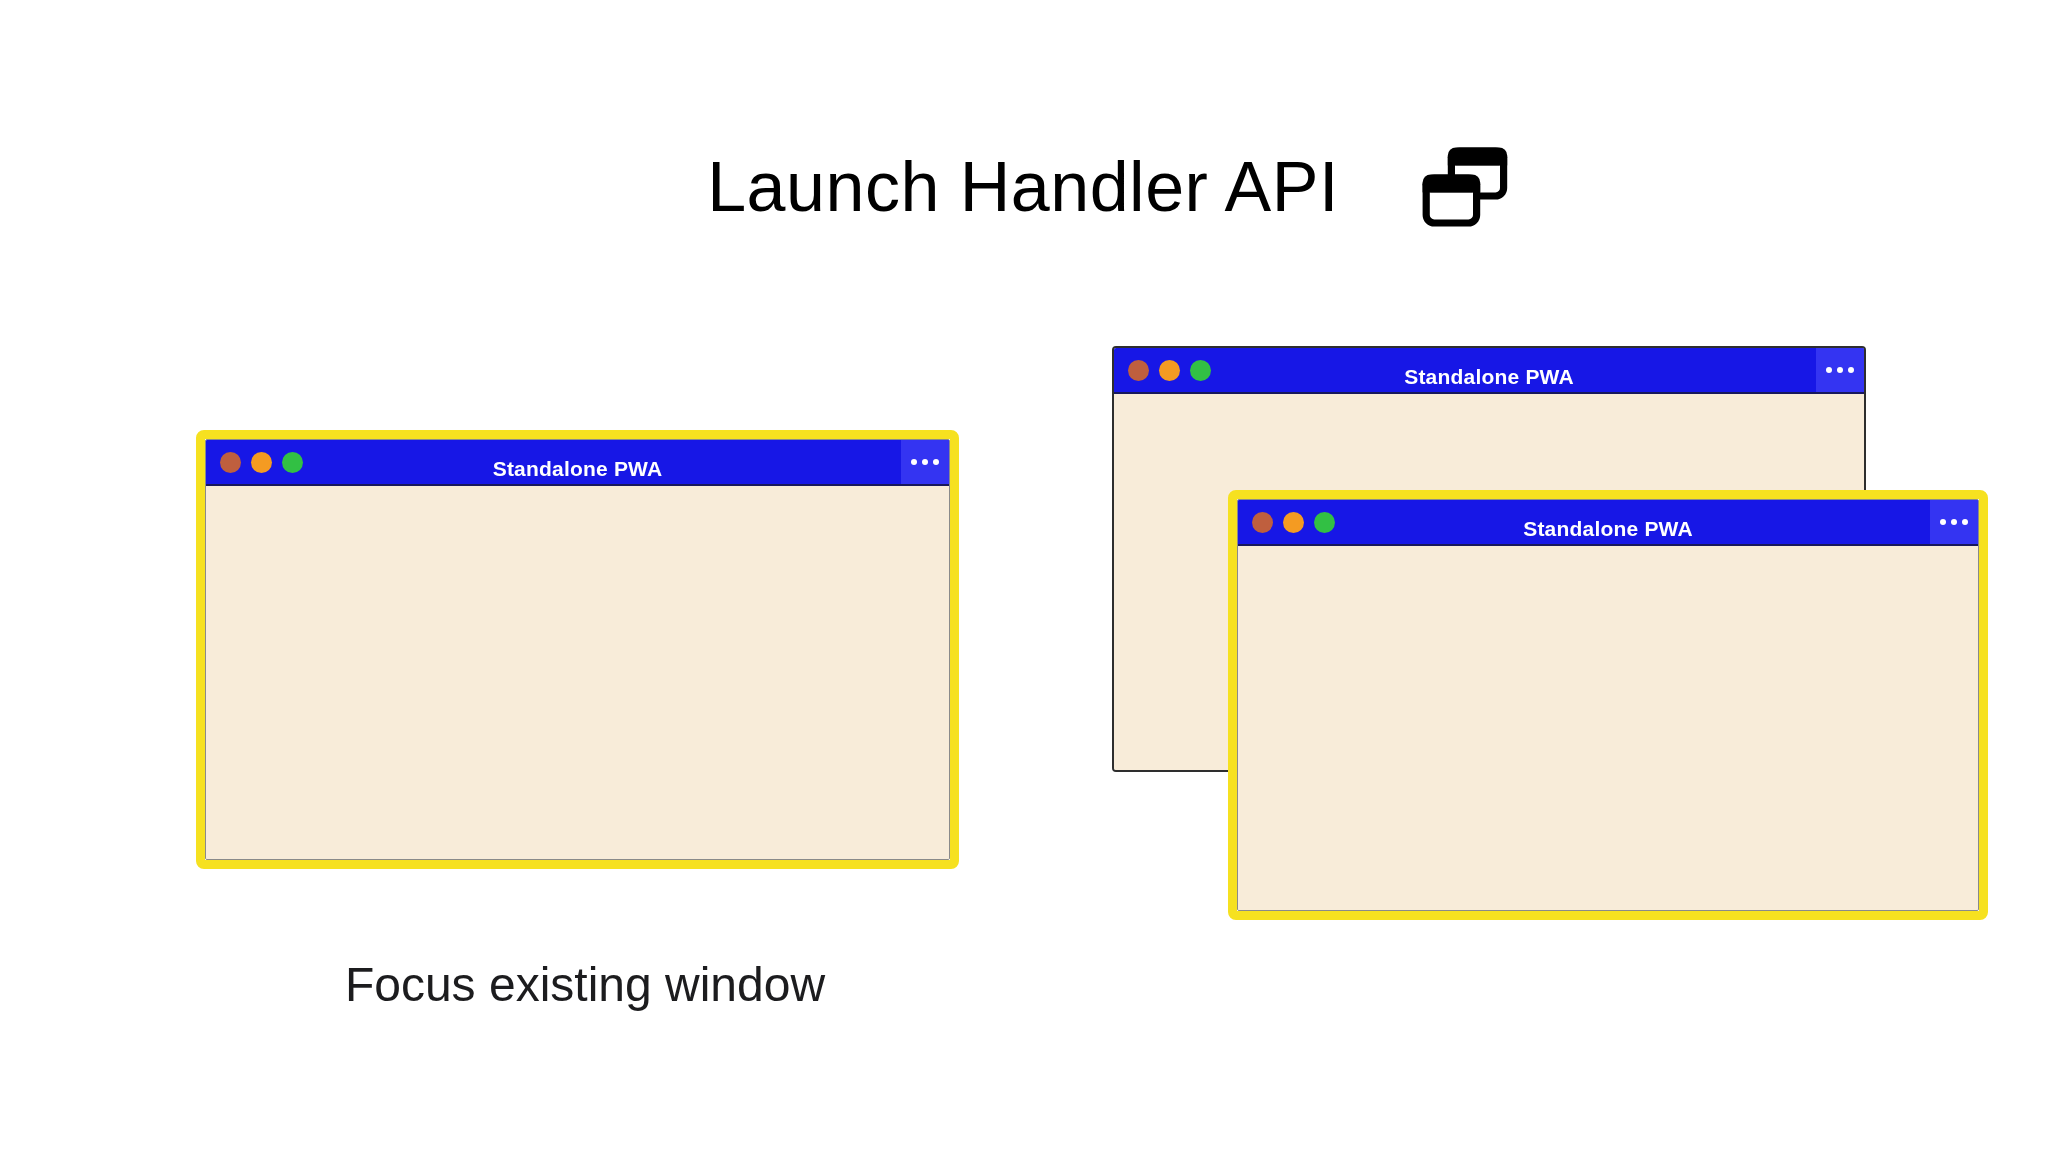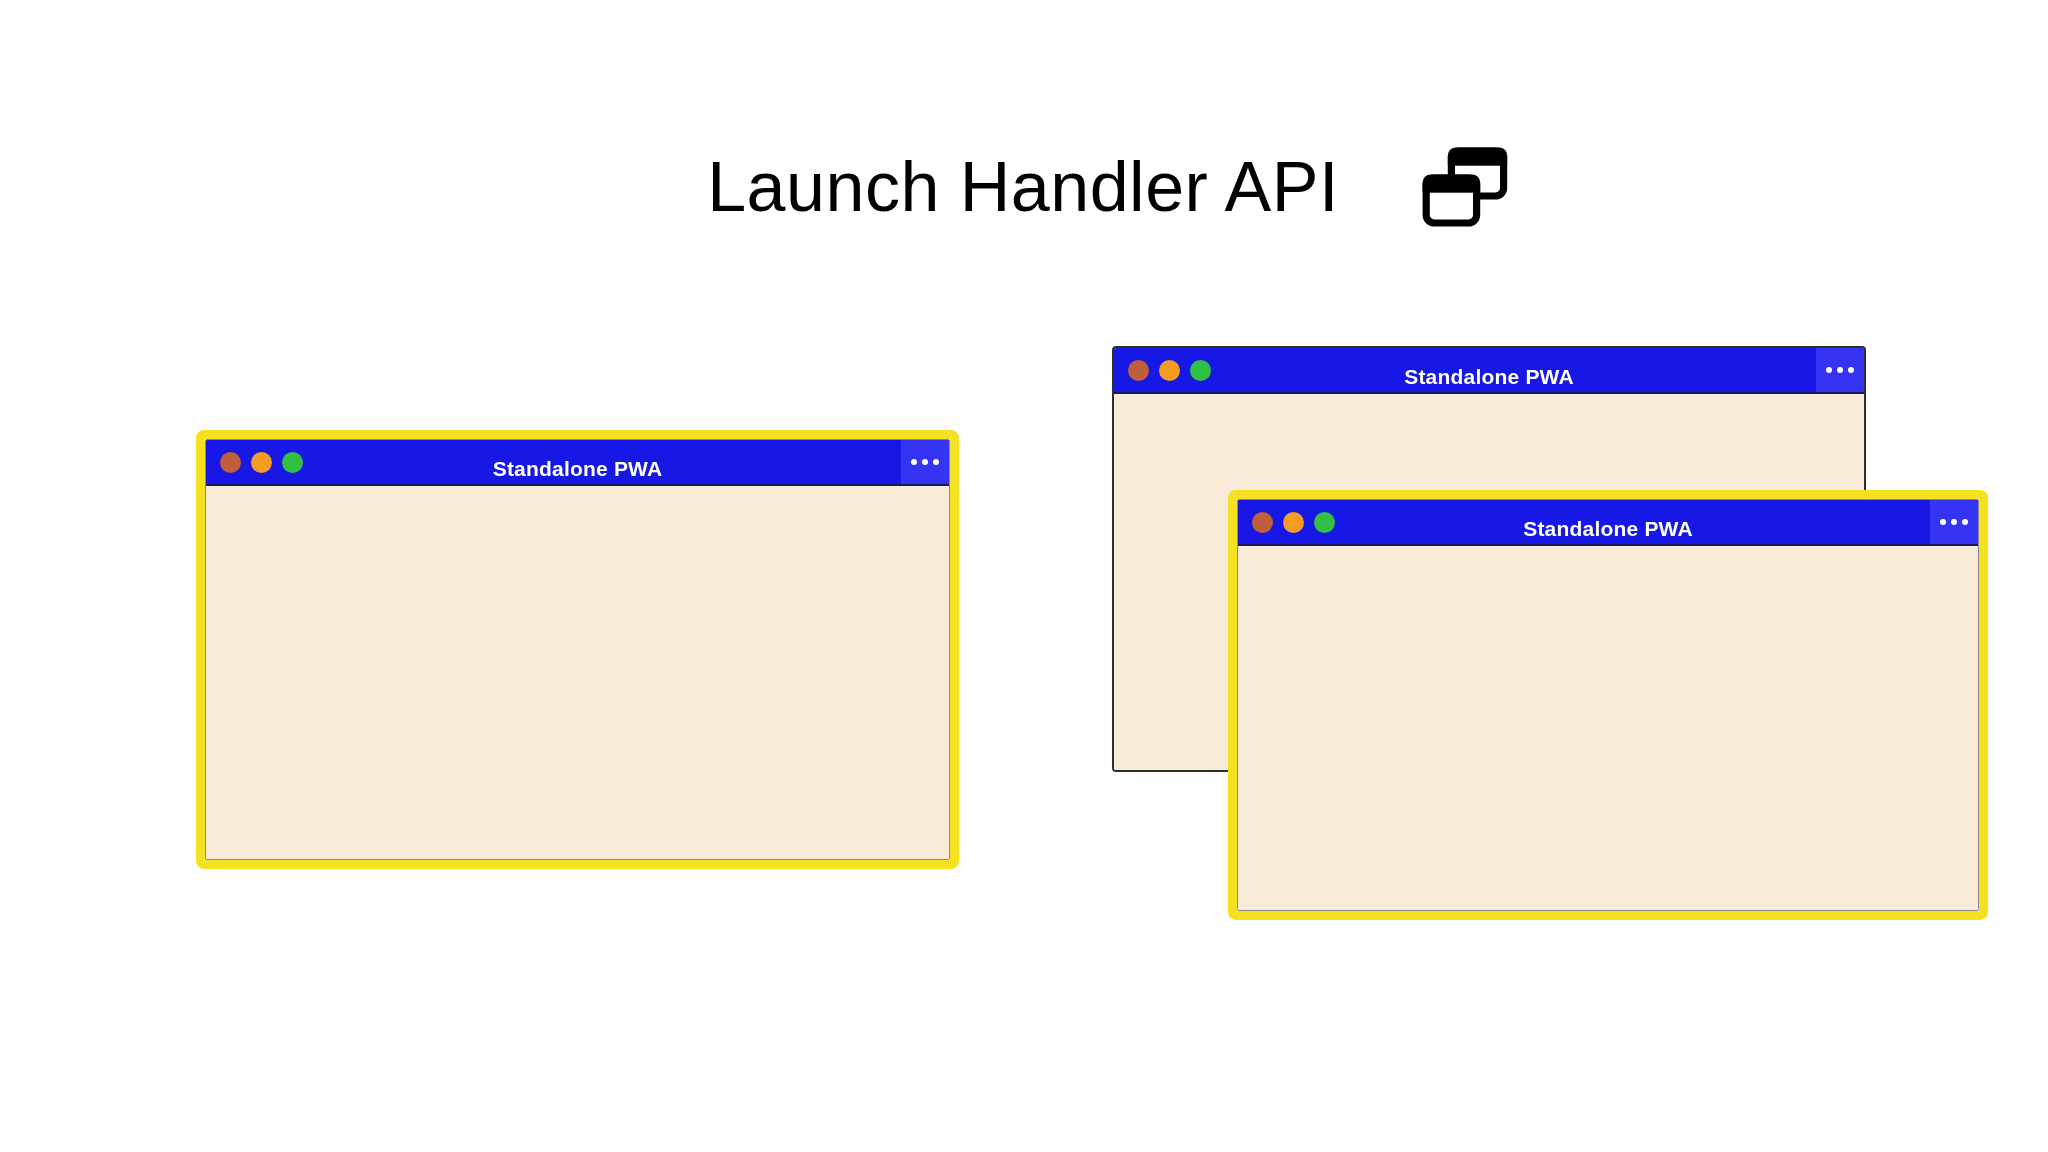--- a/index.html
+++ b/index.html
@@ -150,14 +150,15 @@
         <div class="menu-btn">
           <span class="mdot"></span>
           <span class="mdot"></span>
           <span class="mdot"></span>
         </div>
       </div>
       <div class="win-body"></div>
     </div>
   </div>
 
+  <div class="caption" id="left-caption">Focus existing window</div>
 
 </div>
 
 </body></html>

